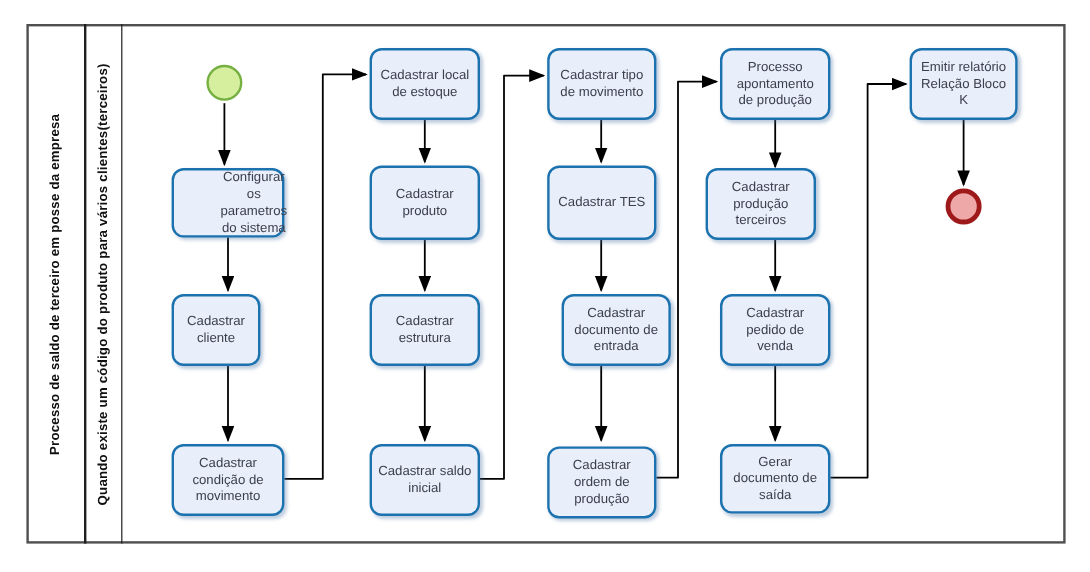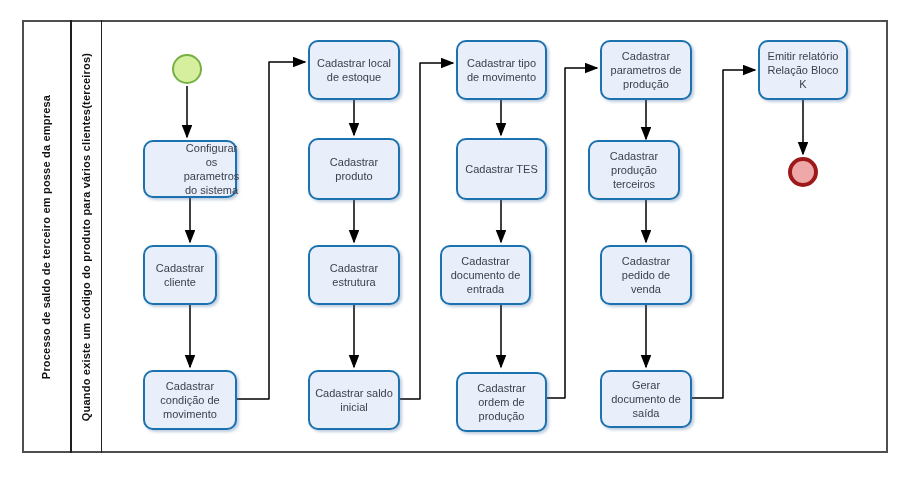--- a/index.html
+++ b/index.html
@@ -83,22 +83,22 @@
   <div class="task" style="left:143px;top:245px;width:74px;height:60px;">Cadastrar cliente</div>
   <div class="task" style="left:143px;top:370px;width:94px;height:60px;">Cadastrar condição de movimento</div>
 
   <div class="task" style="left:308px;top:40px;width:92px;height:60px;">Cadastrar local de estoque</div>
   <div class="task" style="left:308px;top:138px;width:92px;height:62px;">Cadastrar produto</div>
   <div class="task" style="left:308px;top:245px;width:92px;height:60px;">Cadastrar estrutura</div>
   <div class="task" style="left:308px;top:370px;width:92px;height:60px;">Cadastrar saldo inicial</div>
 
   <div class="task" style="left:456px;top:40px;width:91px;height:60px;">Cadastrar tipo de movimento</div>
   <div class="task" style="left:456px;top:138px;width:91px;height:62px;">Cadastrar TES</div>
-  <div class="task" style="left:440px;top:245px;width:91px;height:60px;">Cadastrar documento de entrada</div>
+  <div class="task" style="left:468px;top:245px;width:91px;height:60px;">Cadastrar documento de entrada</div>
   <div class="task" style="left:456px;top:372px;width:91px;height:60px;">Cadastrar ordem de produção</div>
 
-  <div class="task" style="left:600px;top:40px;width:92px;height:60px;">Cadastrar parametros de produção</div>
+  <div class="task" style="left:600px;top:40px;width:92px;height:60px;">Processo apontamento de produção</div>
   <div class="task" style="left:588px;top:140px;width:92px;height:60px;">Cadastrar produção terceiros</div>
   <div class="task" style="left:600px;top:245px;width:92px;height:60px;">Cadastrar pedido de venda</div>
   <div class="task" style="left:600px;top:370px;width:92px;height:58px;">Gerar documento de saída</div>
 
   <div class="task" style="left:758px;top:40px;width:90px;height:60px;">Emitir relatório Relação Bloco K</div>
 </div>
 
 </body></html>

